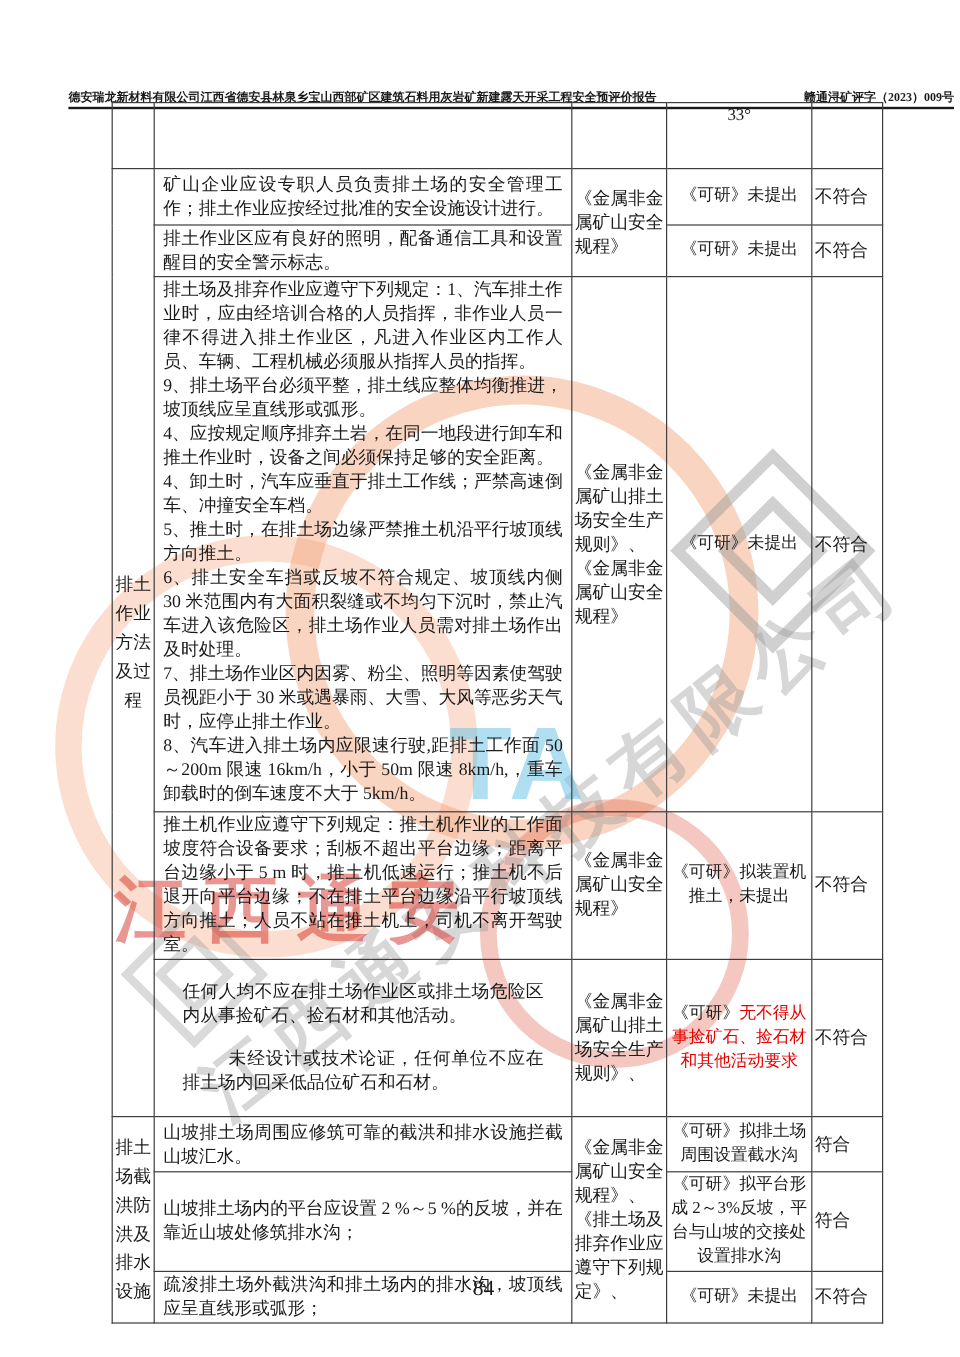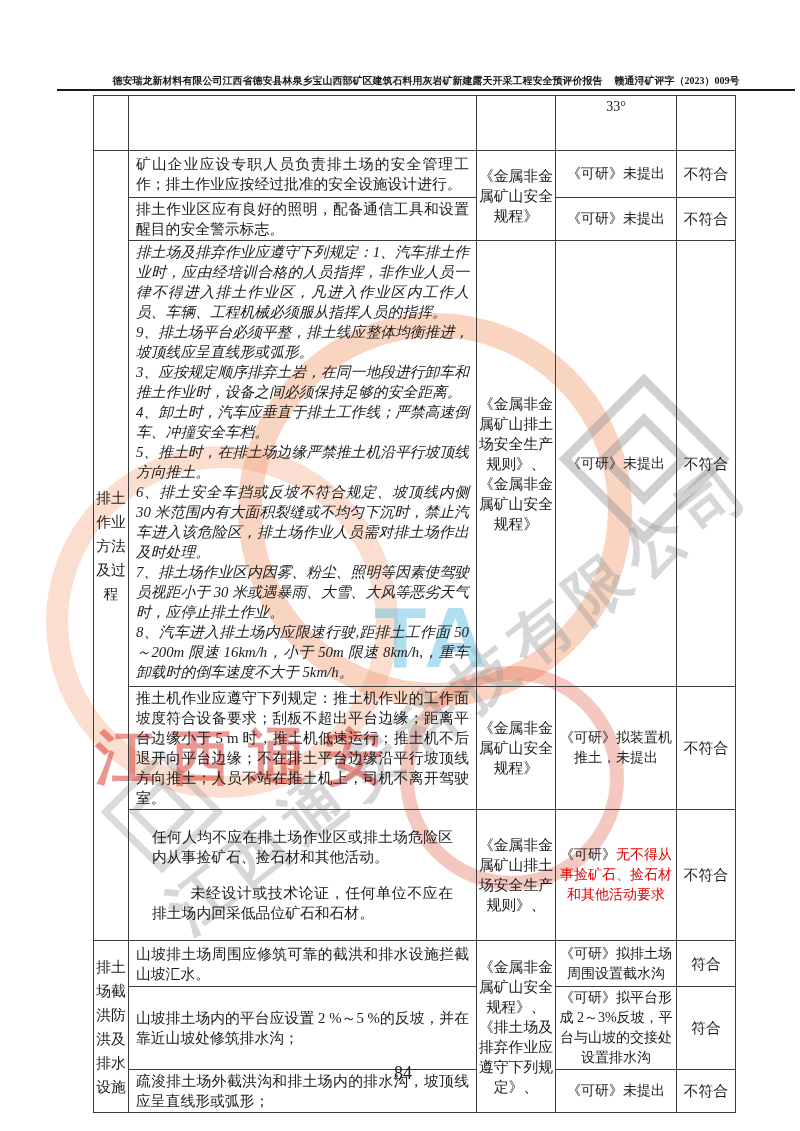--- a/index.html
+++ b/index.html
@@ -6,39 +6,39 @@
   .page{
     position:relative;width:800px;height:1131px;background:#ffffff;
     margin:0 auto;overflow:hidden;
     font-family:"Liberation Serif","DejaVu Serif",serif;color:#1a1a1a;
   }
   
   .doc-header{
     position:absolute;left:57px;top:74px;width:738px;
     border-bottom:2px solid #1a1a1a;padding-bottom:1px;
     font-size:10px;font-weight:bold;white-space:nowrap;
-    display:flex;justify-content:center;align-items:flex-end;
+    display:flex;justify-content:space-between;align-items:flex-end;
   }
   .doc-header .gap{display:inline-block;width:12px;}
   
   .eval-table{
-    position:absolute;left:93px;top:95px;border-collapse:collapse;
+    position:absolute;left:93px;top:85px;border-collapse:collapse;
     table-layout:fixed;width:564px;
   }
   .eval-table td{
     border:1px solid #3d3d3d;vertical-align:middle;
     font-size:14.8px;line-height:20px;overflow:hidden;
   }
   td.label-col{width:35px;text-align:center;padding:0 1px;line-height:24px;}
   td.content-col{width:348px;text-align:justify;padding:1px 7px;}
-  td.ref-col{width:79px;text-align:center;padding:13px 2px;}
+  td.ref-col{width:79px;text-align:left;padding:13px 2px;}
   td.result-col{width:121px;text-align:center;padding:1px 3px;font-size:14px;}
-  td.concl-col{width:59px;text-align:center;padding:1px 2px;}
+  td.concl-col{width:59px;padding:1px 2px;}
   td.top-align{vertical-align:top;}
-  .r4-content{line-height:19.3px;font-size:14.6px;font-style:italic;}
+  .r4-content{line-height:19.3px;font-size:14.6px;}
   .r4-content p{margin:0;}
   .indent2{text-indent:2.6em;}
   .red-text{color:#e60000;}
   p.cellp{margin:16px;}
   
   .wm{position:absolute;pointer-events:none;white-space:nowrap;}
   .wm-svg{position:absolute;left:0;top:0;pointer-events:none;}
   .wm-gray-text{
     left:0;top:0;font-size:62px;letter-spacing:10px;font-weight:bold;
     color:rgba(150,150,150,0.38);
@@ -119,21 +119,21 @@
       <tr style="height:43px">
         <td class="content-col">排土作业区应有良好的照明，配备通信工具和设置醒目的安全警示标志。</td>
         <td class="result-col">《可研》未提出</td>
         <td class="concl-col">不符合</td>
       </tr>
 
       <tr style="height:446px">
         <td class="content-col top-align r4-content">
           <p>排土场及排弃作业应遵守下列规定：1、汽车排土作业时，应由经培训合格的人员指挥，非作业人员一律不得进入排土作业区，凡进入作业区内工作人员、车辆、工程机械必须服从指挥人员的指挥。</p>
           <p>9、排土场平台必须平整，排土线应整体均衡推进，坡顶线应呈直线形或弧形。</p>
-          <p>3、应按规定顺序排弃土岩，在同一地段进行卸车和推土作业时，设备之间必须保持足够的安全距离。</p>
+          <p>4、应按规定顺序排弃土岩，在同一地段进行卸车和推土作业时，设备之间必须保持足够的安全距离。</p>
           <p>4、卸土时，汽车应垂直于排土工作线；严禁高速倒车、冲撞安全车档。</p>
           <p>5、推土时，在排土场边缘严禁推土机沿平行坡顶线方向推土。</p>
           <p>6、排土安全车挡或反坡不符合规定、坡顶线内侧 30 米范围内有大面积裂缝或不均匀下沉时，禁止汽车进入该危险区，排土场作业人员需对排土场作出及时处理。</p>
           <p>7、排土场作业区内因雾、粉尘、照明等因素使驾驶员视距小于 30 米或遇暴雨、大雪、大风等恶劣天气时，应停止排土作业。</p>
           <p>8、汽车进入排土场内应限速行驶,距排土工作面 50～200m 限速 16km/h，小于 50m 限速 8km/h,，重车卸载时的倒车速度不大于 5km/h。</p>
         </td>
         <td class="ref-col">《金属非金属矿山排土场安全生产规则》、《金属非金属矿山安全规程》</td>
         <td class="result-col">《可研》未提出</td>
         <td class="concl-col">不符合</td>
       </tr>

